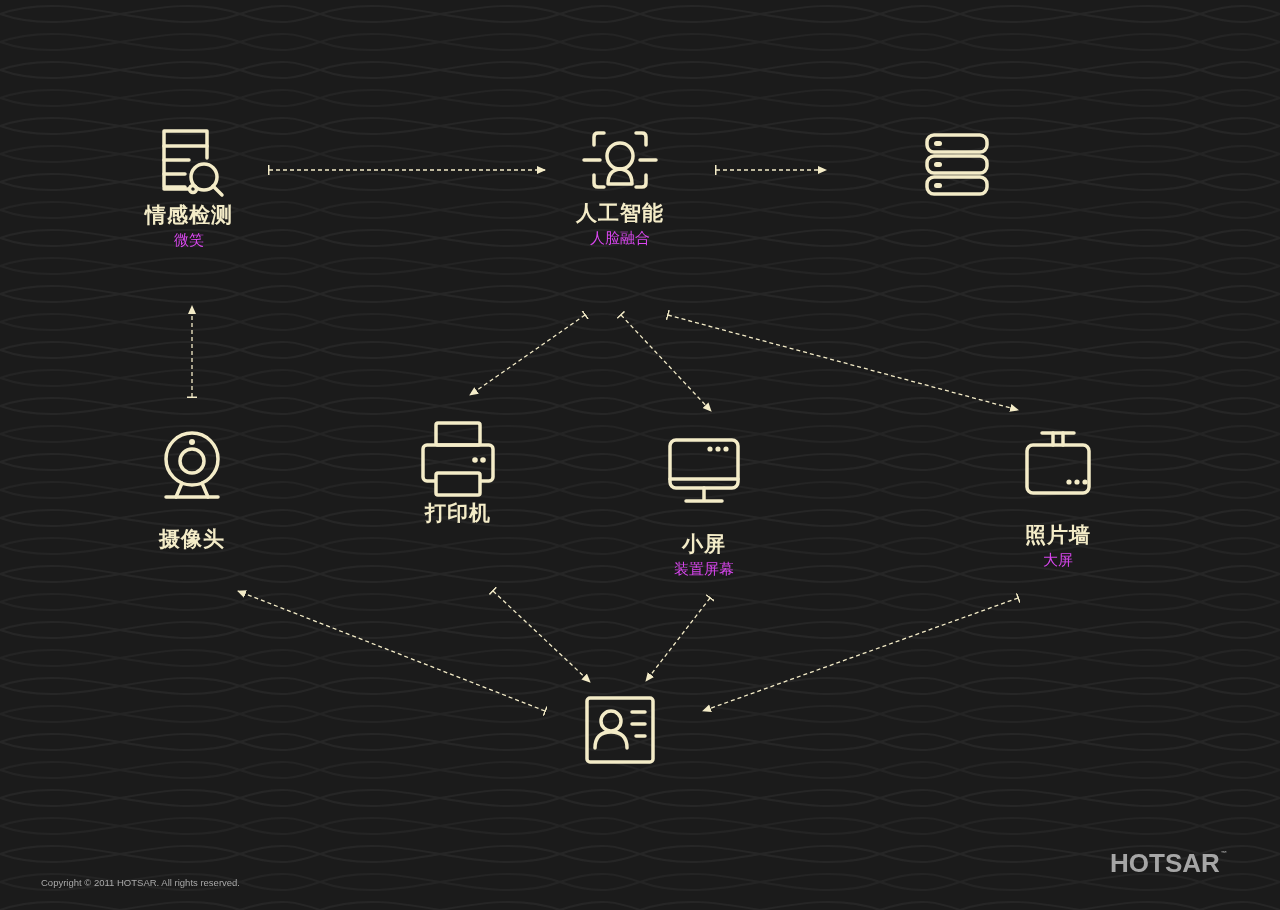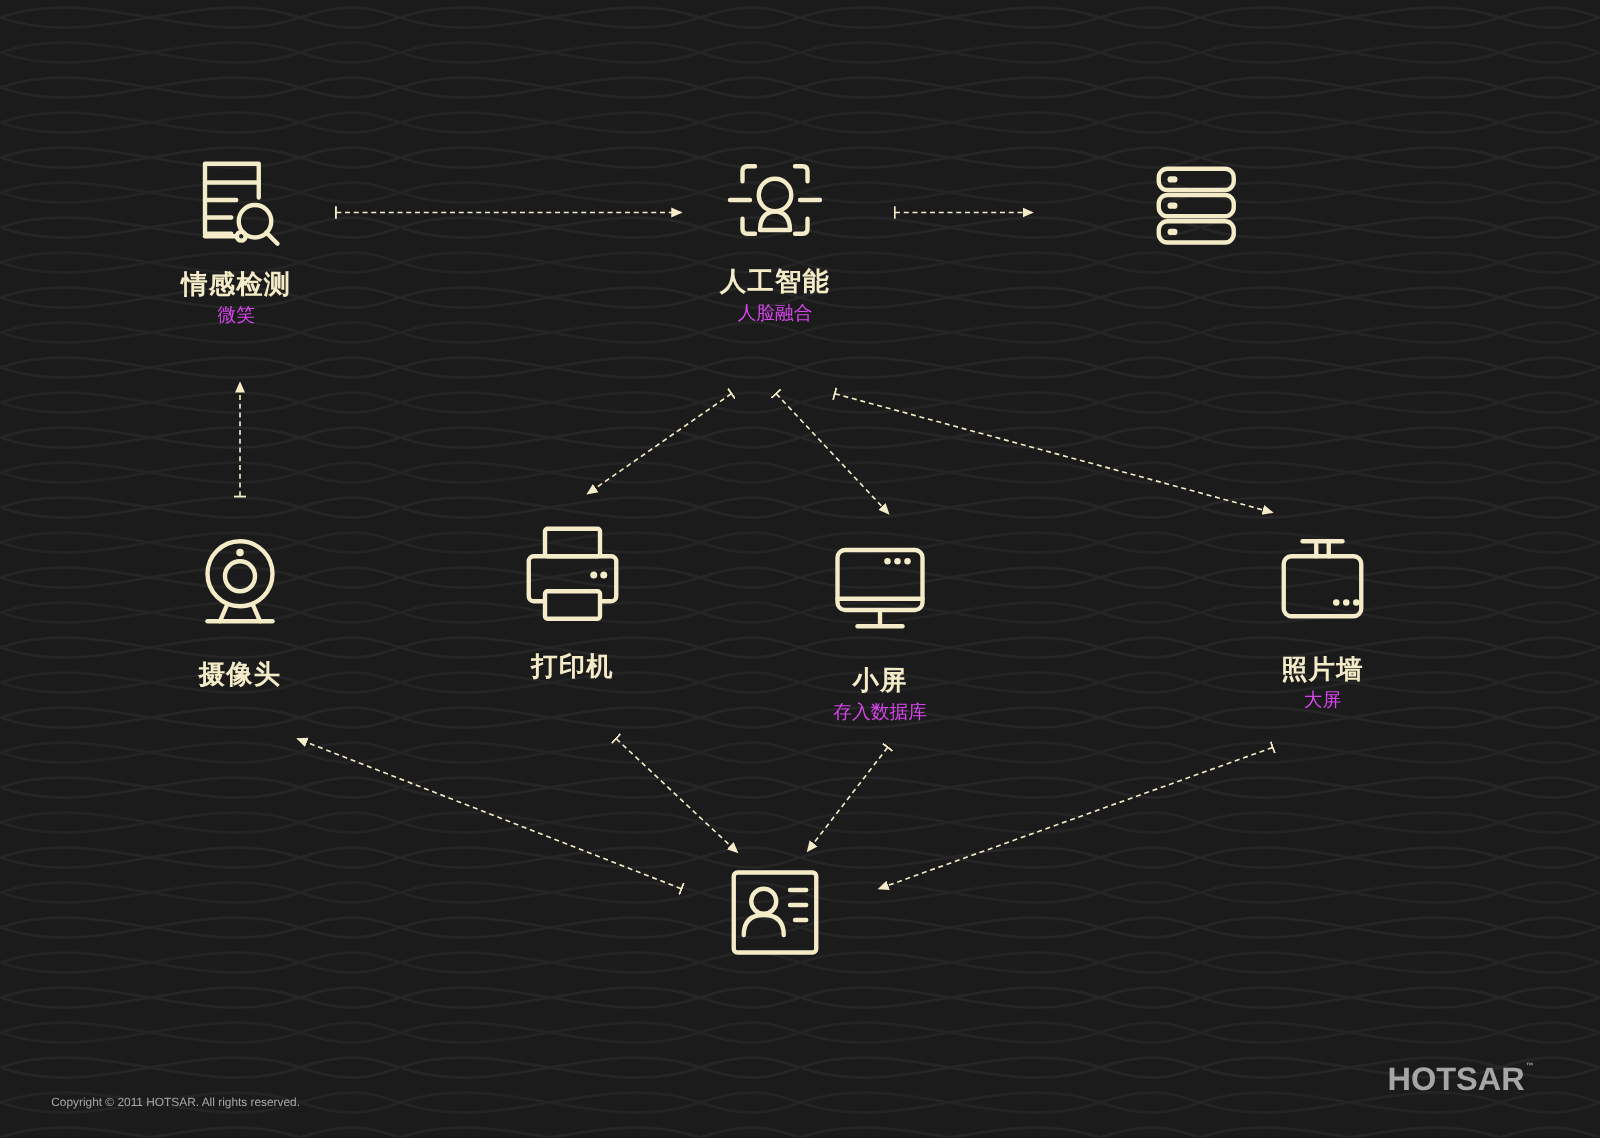--- a/index.html
+++ b/index.html
@@ -8,21 +8,21 @@
       background: #1b1b1b;
       font-family: "DejaVu Sans", sans-serif;
       position: relative;
     }
     .bg { position: absolute; left: 0; top: 0; width: 1280px; height: 910px; }
     .edges { position: absolute; left: 0; top: 0; width: 1280px; height: 910px; }
     .node { position: absolute; text-align: center; width: 200px; }
     .node .icon { display: block; margin: 0 auto; }
     .node .title {
       display: block; color: #f4ecc8; font-size: 21px; font-weight: bold;
-      letter-spacing: 1px; line-height: 26px; margin-top: 12px;
+      letter-spacing: 1px; line-height: 26px; margin-top: 0;
     }
     .node .sub {
       display: block; color: #d946ef; font-size: 15px; line-height: 20px;
       margin-top: 2px;
     }
     .copyright {
       position: absolute; left: 41px; top: 877px; color: #a9a9a9;
       font-family: "Liberation Sans", sans-serif; font-size: 9.5px;
     }
     .logo {
@@ -136,37 +136,37 @@
 <div class="node" style="left:358px; top:418px;">
   <svg class="icon" width="80" height="82" viewBox="0 0 80 82">
     <g fill="none" stroke="#f4ecc8" stroke-width="3.5" stroke-linejoin="round">
       <rect x="18" y="5" width="44" height="22" rx="2"></rect>
       <rect x="5" y="27" width="70" height="36" rx="4"></rect>
       <rect x="18" y="55" width="44" height="22" rx="2" fill="#1b1b1b"></rect>
     </g>
     <circle cx="57" cy="42" r="2.8" fill="#f4ecc8"></circle>
     <circle cx="65" cy="42" r="2.8" fill="#f4ecc8"></circle>
   </svg>
-  <span class="title" style="margin-top:20px;">打印机</span>
+  <span class="title" style="">打印机</span>
 </div>
 
 <div class="node" style="left:604px; top:434px;">
   <svg class="icon" width="80" height="72" viewBox="0 0 80 72">
     <g fill="none" stroke="#f4ecc8" stroke-width="3.5" stroke-linecap="round" stroke-linejoin="round">
       <rect x="6" y="6" width="68" height="48" rx="6"></rect>
       <line x1="6" y1="45" x2="74" y2="45"></line>
       <line x1="40" y1="54" x2="40" y2="66"></line>
       <line x1="22" y1="67" x2="58" y2="67"></line>
     </g>
     <circle cx="46" cy="15" r="2.6" fill="#f4ecc8"></circle>
     <circle cx="54" cy="15" r="2.6" fill="#f4ecc8"></circle>
     <circle cx="62" cy="15" r="2.6" fill="#f4ecc8"></circle>
   </svg>
   <span class="title" style="margin-top:25px;">小屏</span>
-  <span class="sub">存入数据库</span>
+  <span class="sub">装置屏幕</span>
 </div>
 
 <div class="node" style="left:958px; top:428px;">
   <svg class="icon" width="80" height="72" viewBox="0 0 80 72">
     <g fill="none" stroke="#f4ecc8" stroke-width="3.5" stroke-linecap="round" stroke-linejoin="round">
       <line x1="24" y1="5" x2="56" y2="5"></line>
       <line x1="35" y1="5" x2="35" y2="17"></line>
       <line x1="45" y1="5" x2="45" y2="17"></line>
       <rect x="9" y="17" width="62" height="48" rx="6"></rect>
     </g>

